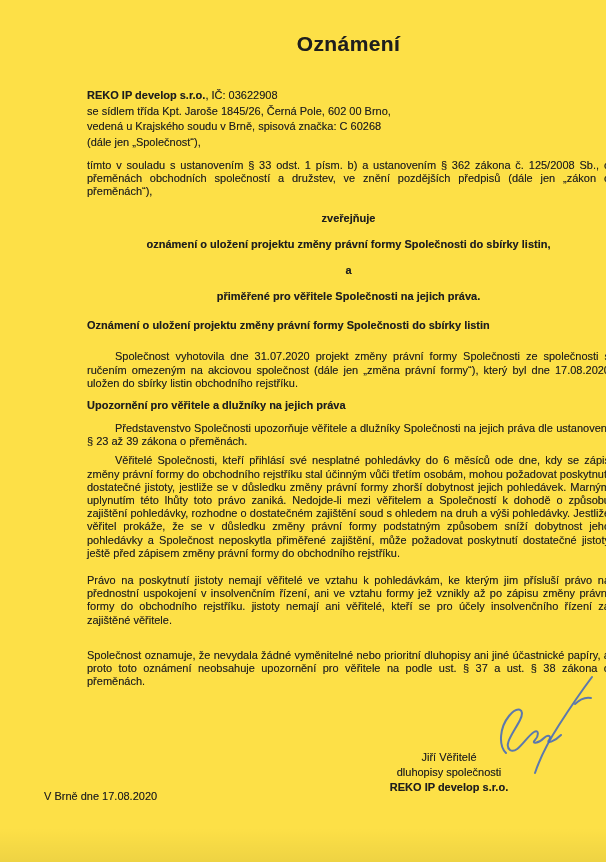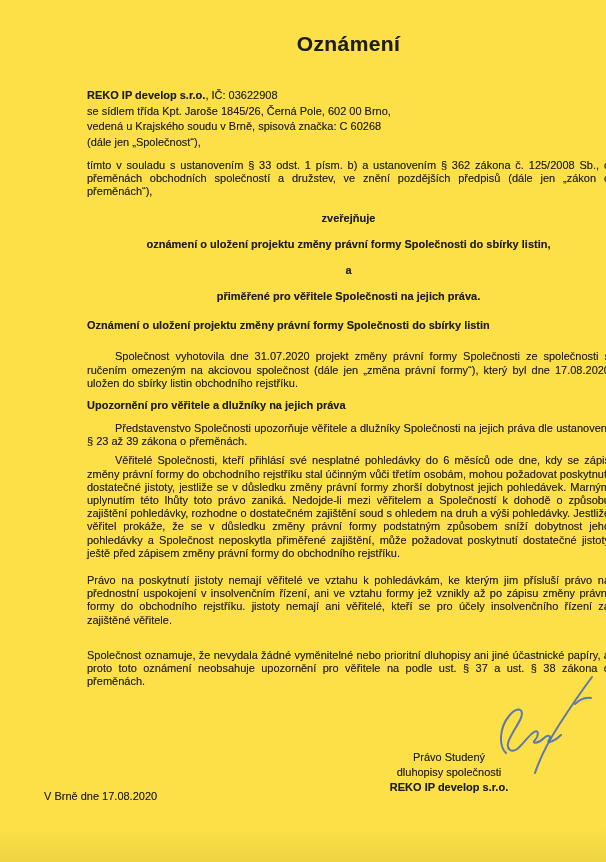--- a/index.html
+++ b/index.html
@@ -83,19 +83,19 @@
 
   </div>
 
   <svg class="signature-svg" width="125" height="105" viewBox="0 0 125 105" fill="none">
     <path d="M114,4 C102,20 90,38 81,52 C72,66 63,82 57,100" stroke="#4a6db8" stroke-width="2" stroke-linecap="round" opacity="0.9"></path>
     <path d="M28,80 C20,72 22,54 31,43 C39,33 48,35 42,47 C36,59 25,72 32,77 C39,82 48,64 56,59 C61,56 61,63 57,67 C53,71 60,71 66,65 C70,61 74,63 71,67 C68,71 76,69 83,62" stroke="#4a6db8" stroke-width="2" stroke-linecap="round" opacity="0.9"></path>
     <path d="M97,31 C102,26 108,24 113,25" stroke="#4a6db8" stroke-width="2" stroke-linecap="round" opacity="0.9"></path>
   </svg>
 
   <div class="sig-block">
-    <div>Právo Studený</div>
+    <div>Jiří Věřitelé</div>
     <div>dluhopisy společnosti</div>
     <div class="bold">REKO IP develop s.r.o.</div>
   </div>
 
   <div class="place-date">V Brně dne 17.08.2020</div>
 </div>
 
 </body></html>

